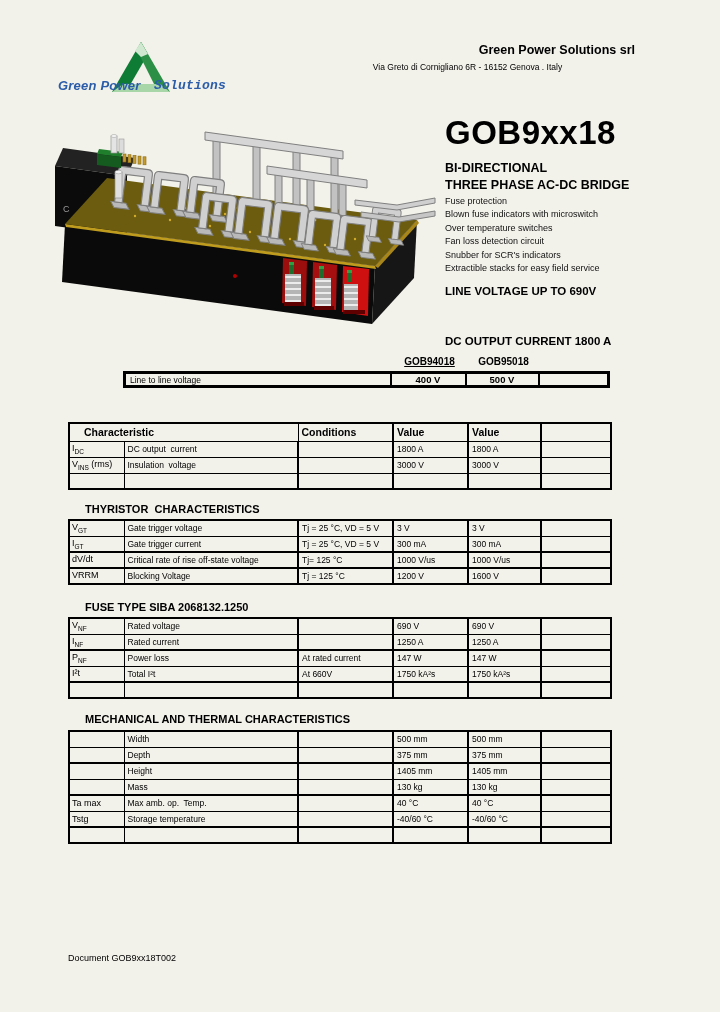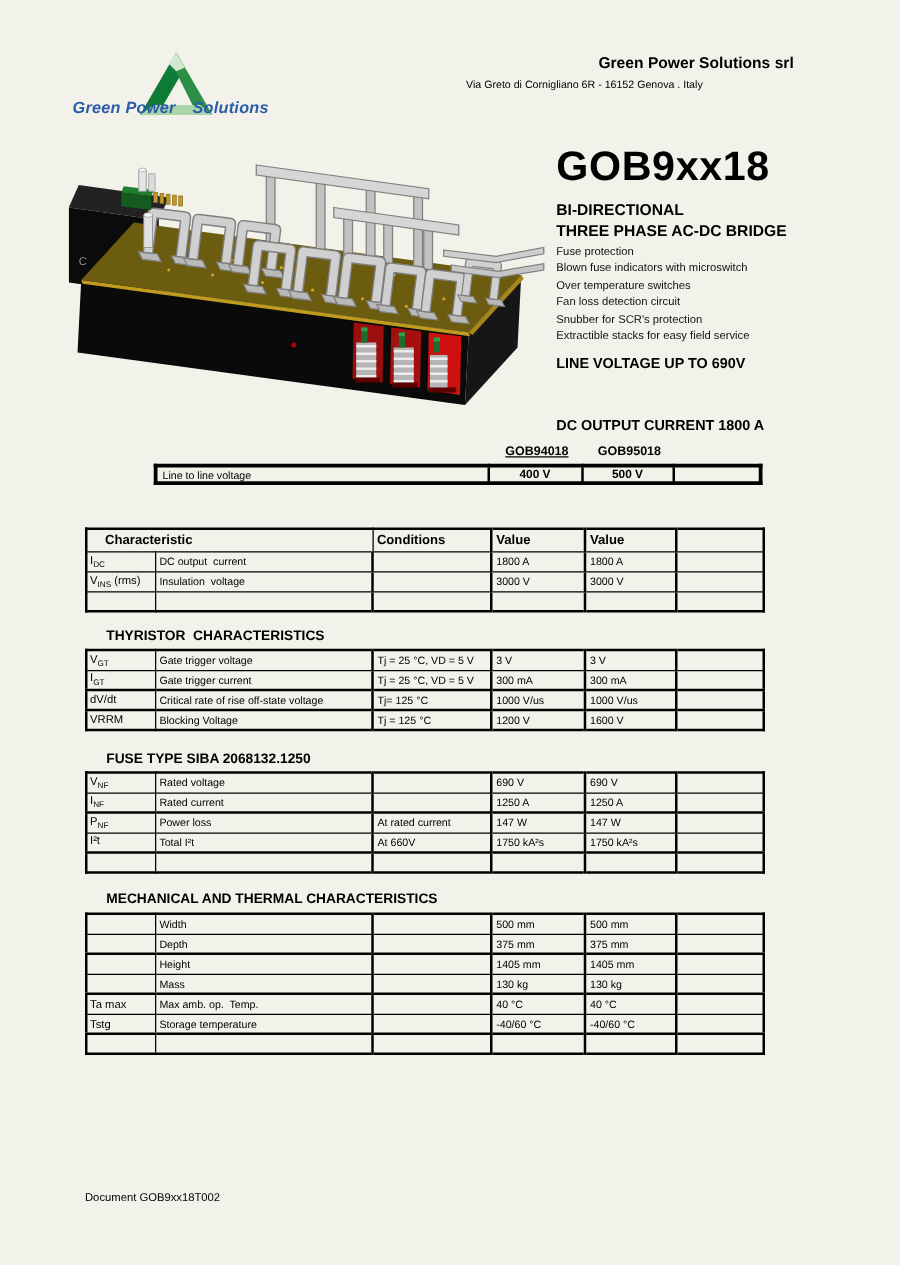--- a/index.html
+++ b/index.html
@@ -55,21 +55,21 @@
 <div id="page">
 
   <div class="abs" style="left:58px; top:38px; width:200px; height:76px;">
     <svg class="abs" style="left:52px; top:4px;" width="62" height="58" viewBox="0 0 62 58">
       <polygon points="31,0 38,12 16,50 2,50" fill="#0f7c36"></polygon>
       <polygon points="31,0 60,50 46,46 27,8" fill="#2c8f46"></polygon>
       <polygon points="2,50 60,50 50,42 13,42" fill="#a9d6a9"></polygon>
       <polygon points="31,0 38,12 31,15 25,9" fill="#cfe8cf"></polygon>
     </svg>
     <span class="abs logo-text" style="left:0; top:40px;">Green Power</span>
-    <span class="abs logo-text" style="left:96px; top:40px;">Solutions</span>
+    <span class="abs logo-text" style="left:96px; top:40px;font-family:Liberation Mono, monospace;">Solutions</span>
   </div>
 
   <div class="abs company-name" style="left:300px; top:43px; width:335px;">Green Power Solutions srl</div>
   <div class="abs company-address" style="left:300px; top:62px; width:335px;">Via Greto di Cornigliano 6R -  16152 Genova . Italy</div>
 
 
   <svg class="abs" style="left:55px; top:108px;" width="385" height="225" viewBox="0 0 385 225">
 
     <polygon points="8,40 80,50 72,68 0,58" fill="#222"></polygon>
     <polygon points="0,58 72,68 72,128 0,118" fill="#0b0b0b"></polygon>
@@ -201,21 +201,21 @@
   <div class="abs big-title" style="left:445px; top:114px;">GOB9xx18</div>
   <div class="abs subtitle" style="left:445px; top:160px;">
     <div>BI-DIRECTIONAL</div>
     <div>THREE PHASE AC-DC BRIDGE</div>
   </div>
   <div class="abs features" style="left:445px; top:195px;">
     <div>Fuse protection</div>
     <div>Blown fuse indicators with microswitch</div>
     <div>Over temperature switches</div>
     <div>Fan loss detection circuit</div>
-    <div>Snubber for SCR's protection</div>
+    <div>Snubber for SCR's indicators</div>
     <div>Extractible stacks for easy field service</div>
   </div>
   <div class="abs voltage-line" style="left:445px; top:285px;">LINE VOLTAGE UP TO 690V</div>
   <div class="abs voltage-line" style="left:445px; top:307px;margin-top:28px;">DC OUTPUT CURRENT 1800 A</div>
 
   <div class="abs model-head" style="left:392px; top:356px; width:75px;text-decoration:underline;">GOB94018</div>
   <div class="abs model-head" style="left:467px; top:356px; width:73px;">GOB95018</div>
 
   <table class="abs mini" style="left:123px; top:371px;">
     <colgroup>

